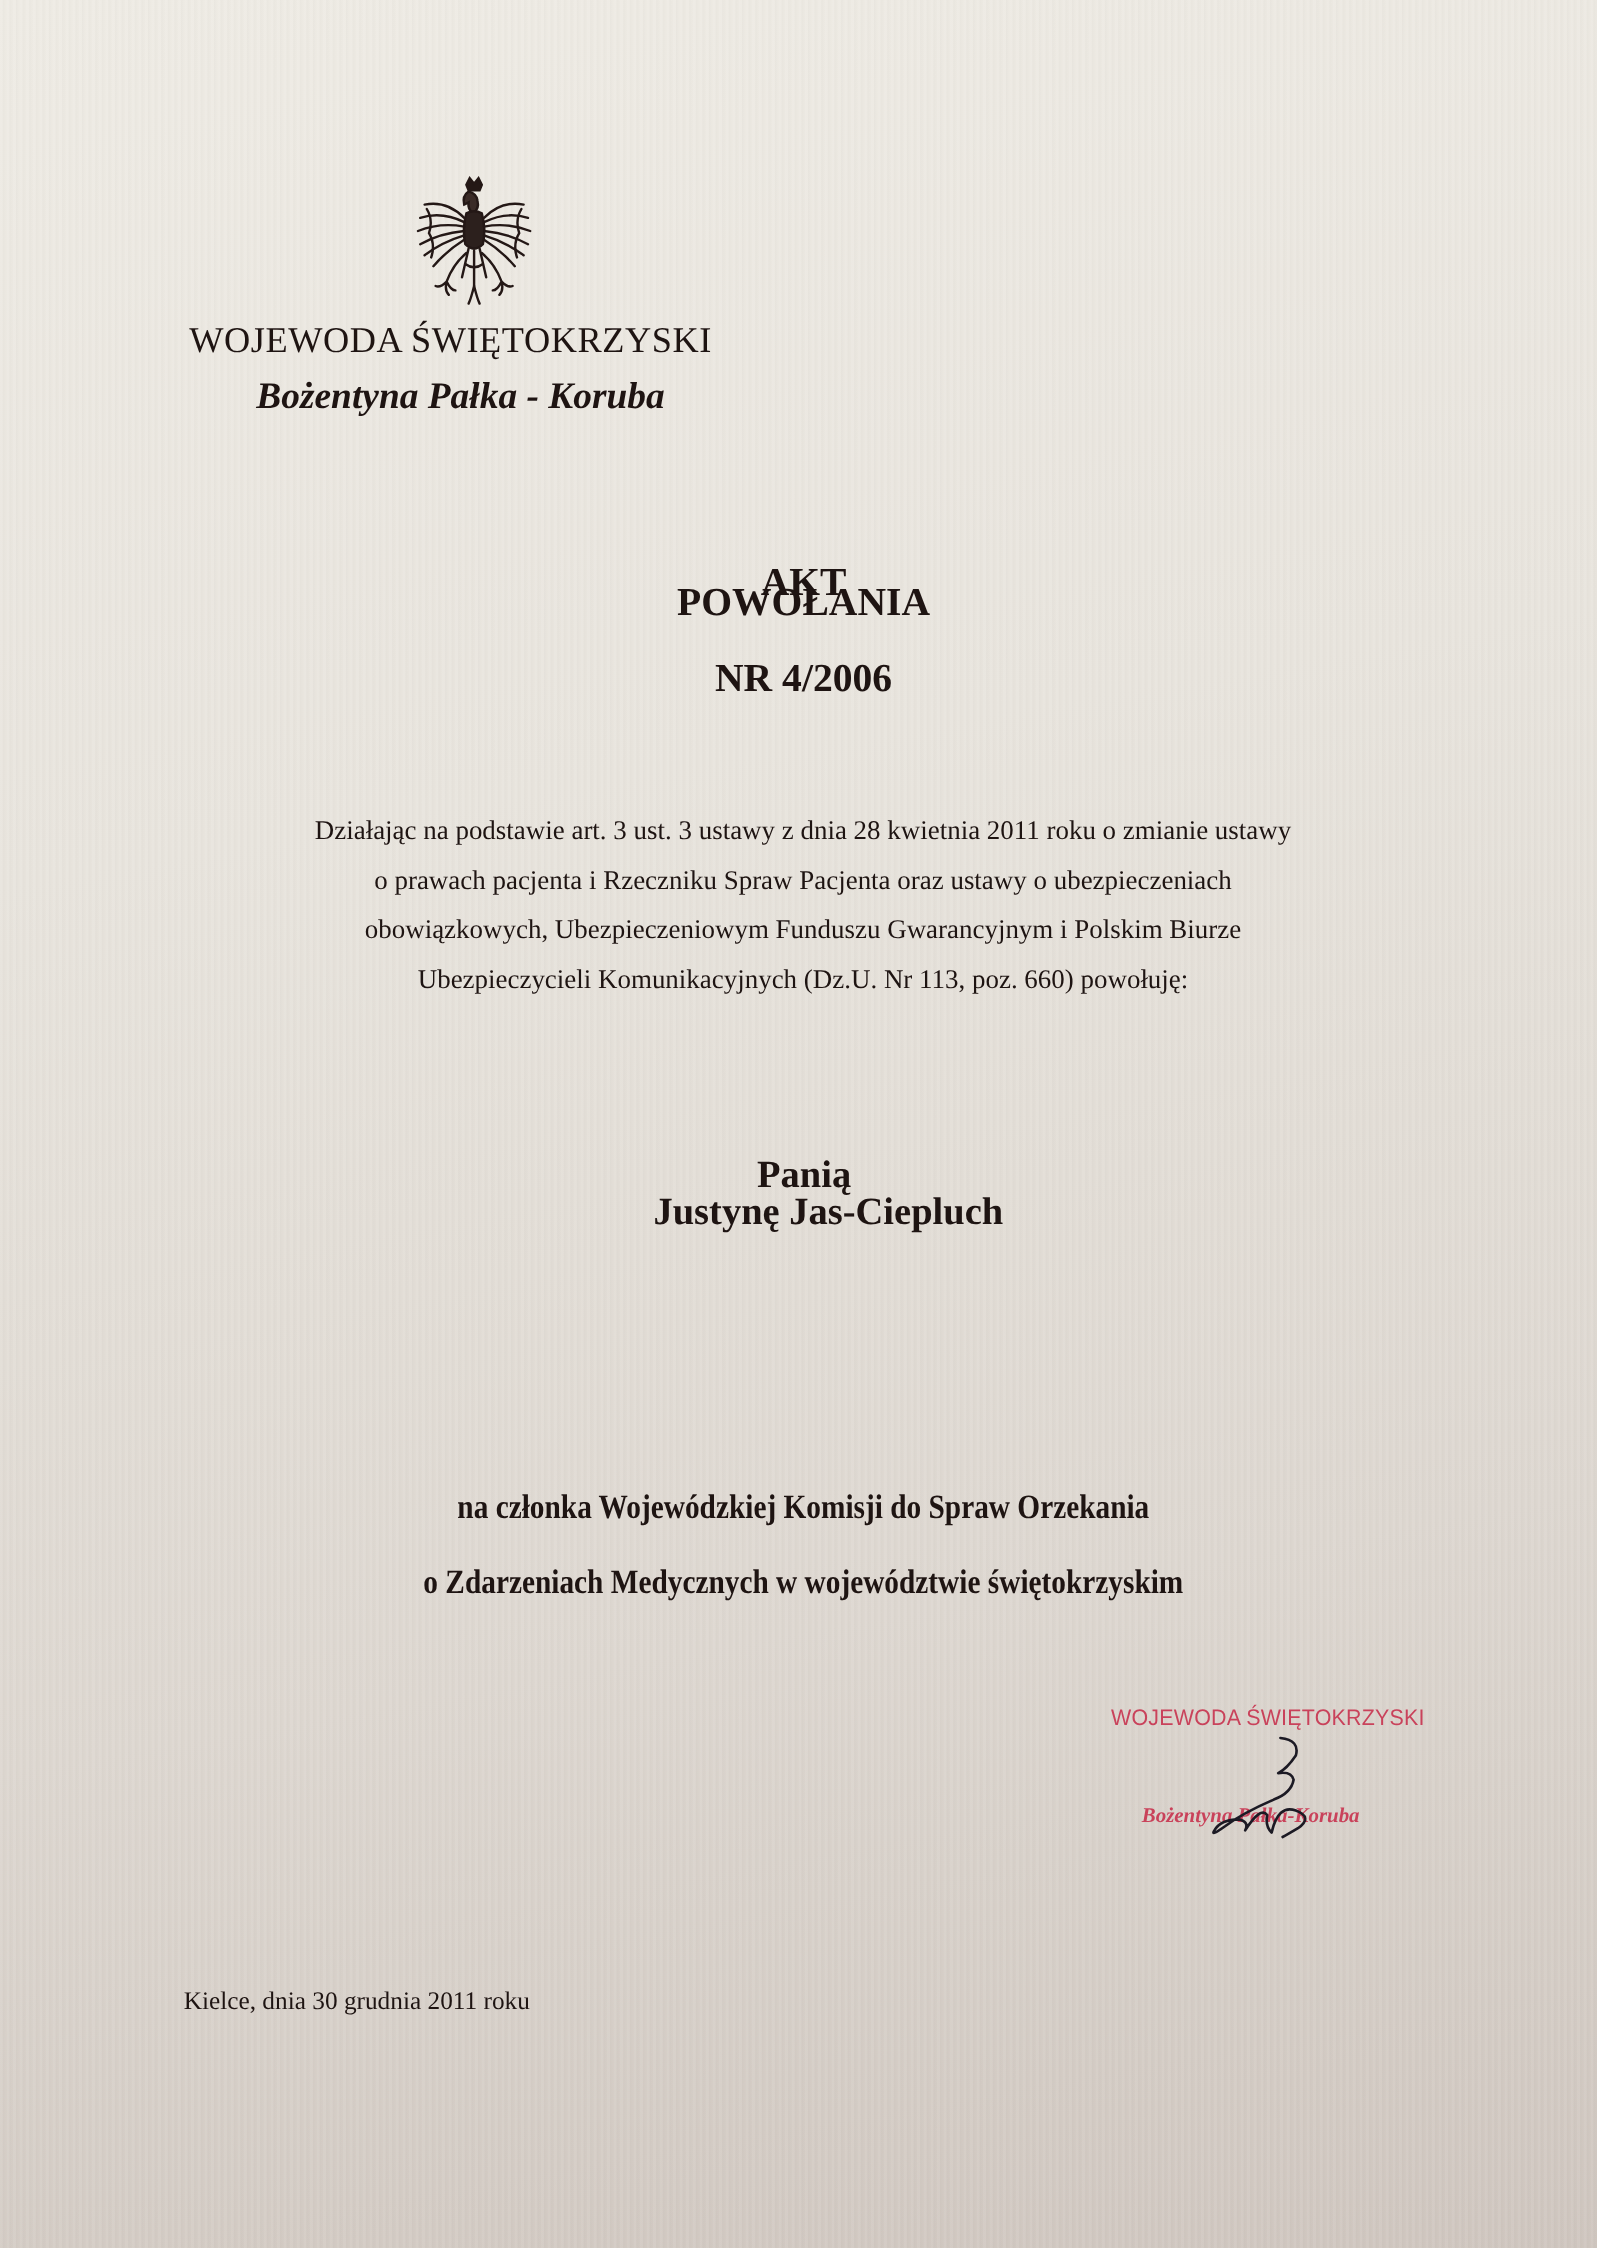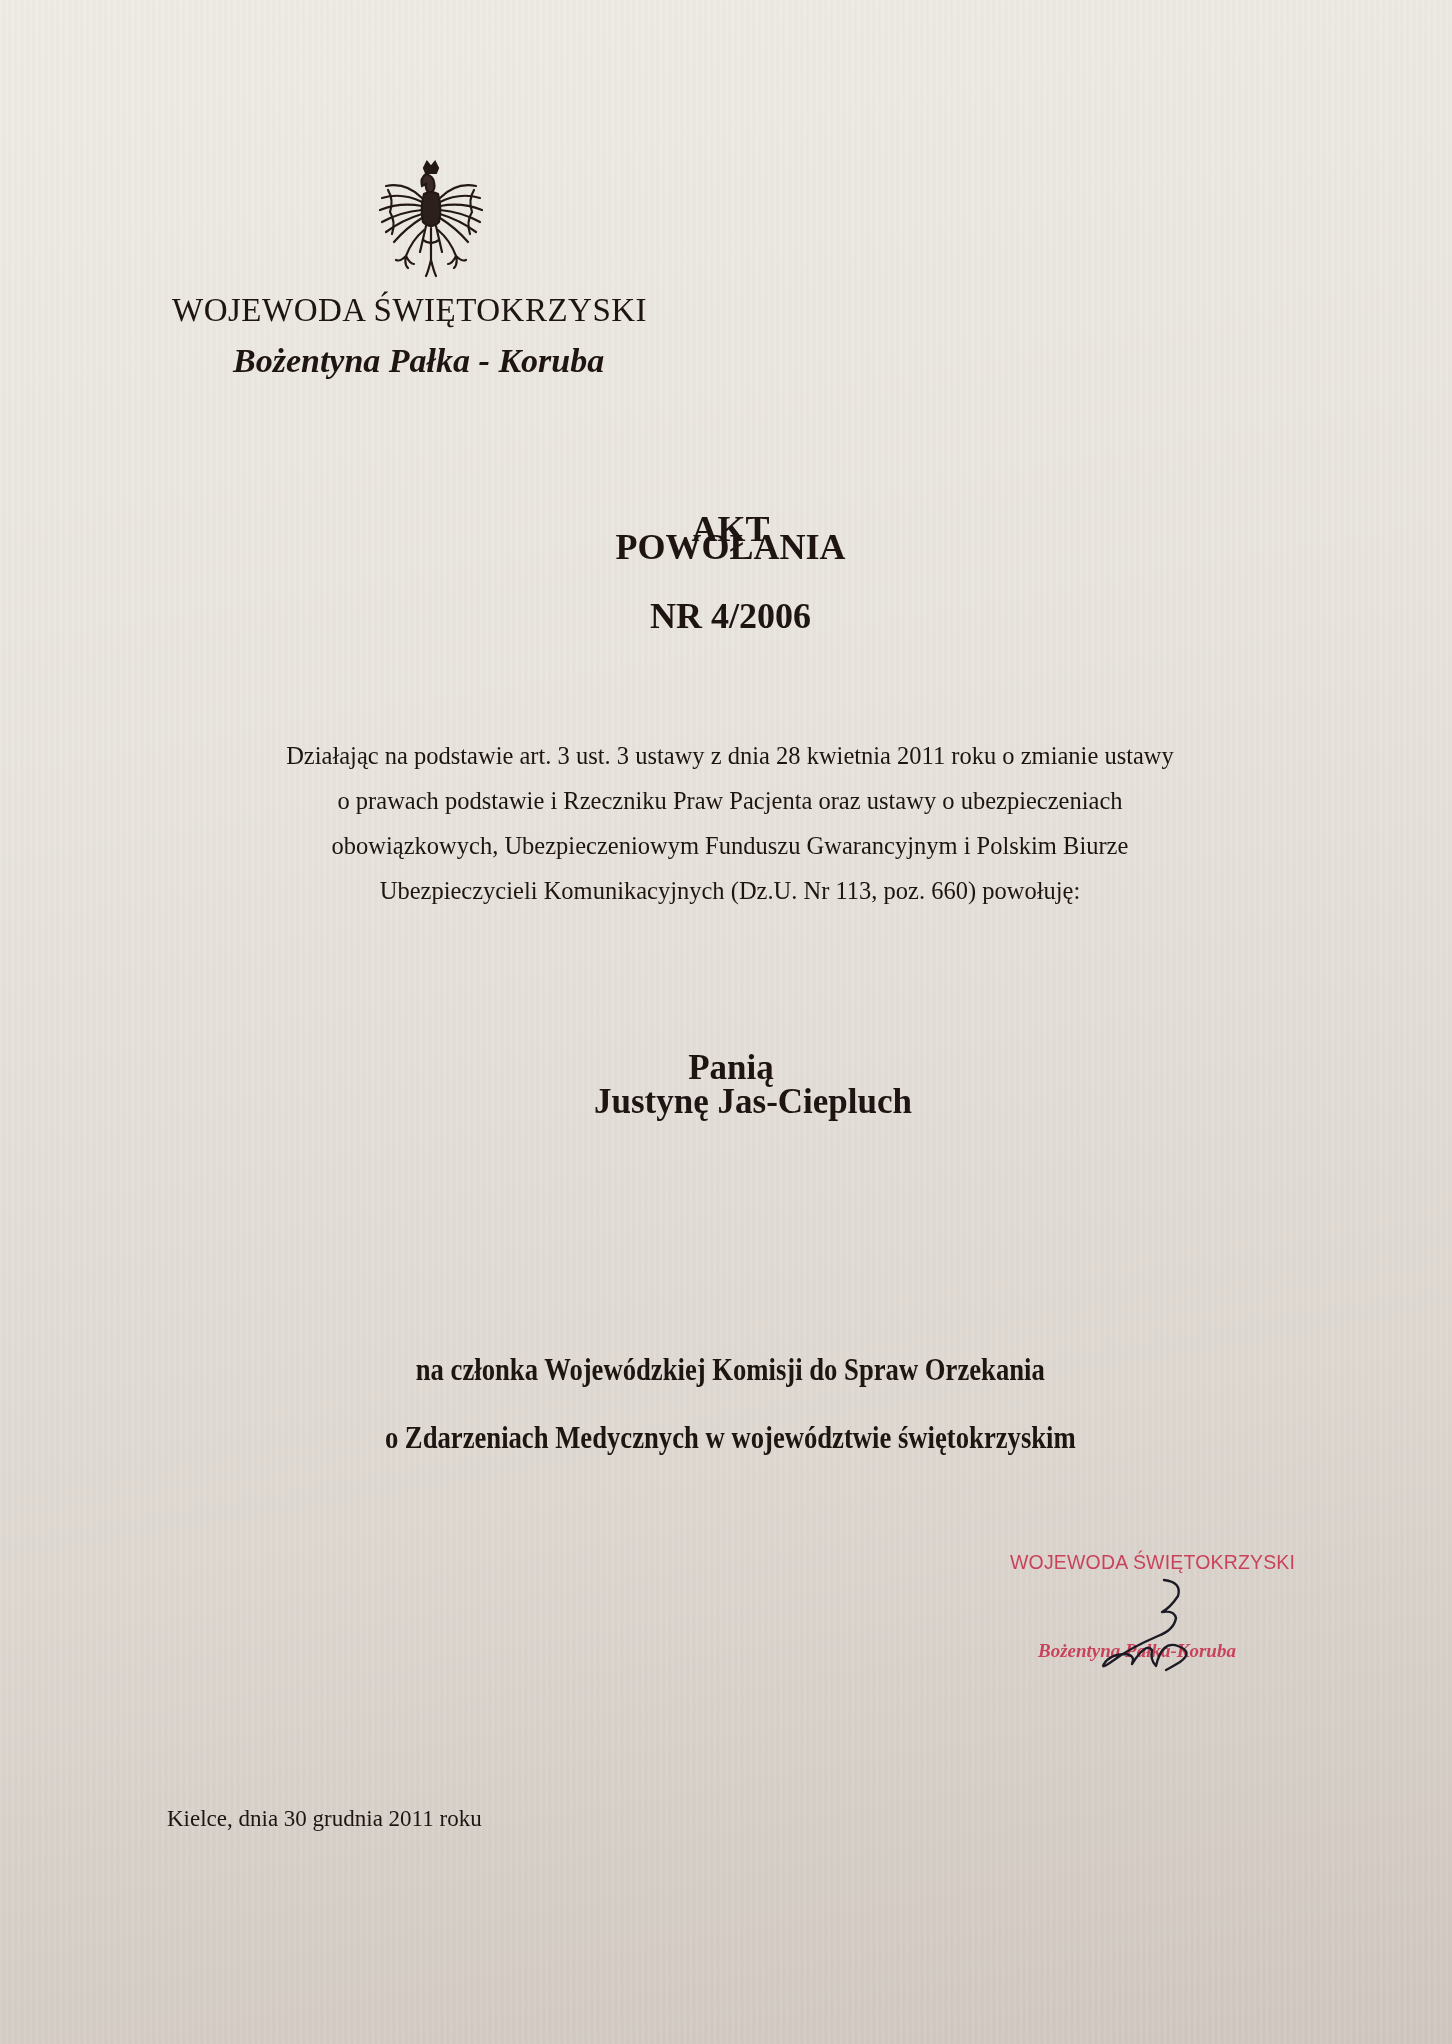--- a/index.html
+++ b/index.html
@@ -171,21 +171,21 @@
 
 <div class="abs issuer-title">WOJEWODA ŚWIĘTOKRZYSKI</div>
 <div class="abs issuer-name">Bożentyna Pałka - Koruba</div>
 
 <div class="abs doc-title t1">AKT</div>
 <div class="abs doc-title t2">POWOŁANIA</div>
 <div class="abs doc-title t3">NR 4/2006</div>
 
 <div class="abs body-para">
   <div>Działając na podstawie art. 3 ust. 3 ustawy z dnia 28 kwietnia 2011 roku o zmianie ustawy</div>
-  <div>o prawach podstawie i Rzeczniku Praw Pacjenta oraz ustawy o ubezpieczeniach</div>
+  <div>o prawach pacjenta i Rzeczniku Spraw Pacjenta oraz ustawy o ubezpieczeniach</div>
   <div>obowiązkowych, Ubezpieczeniowym Funduszu Gwarancyjnym i Polskim Biurze</div>
   <div>Ubezpieczycieli Komunikacyjnych (Dz.U.  Nr 113, poz. 660) powołuję:</div>
 </div>
 
 <div class="abs appointee a1">Panią</div>
 <div class="abs appointee a2">Justynę Jas-Ciepluch</div>
 
 <div class="abs role r1">na członka Wojewódzkiej Komisji do Spraw Orzekania</div>
 <div class="abs role r2">o Zdarzeniach Medycznych w województwie świętokrzyskim</div>
 

